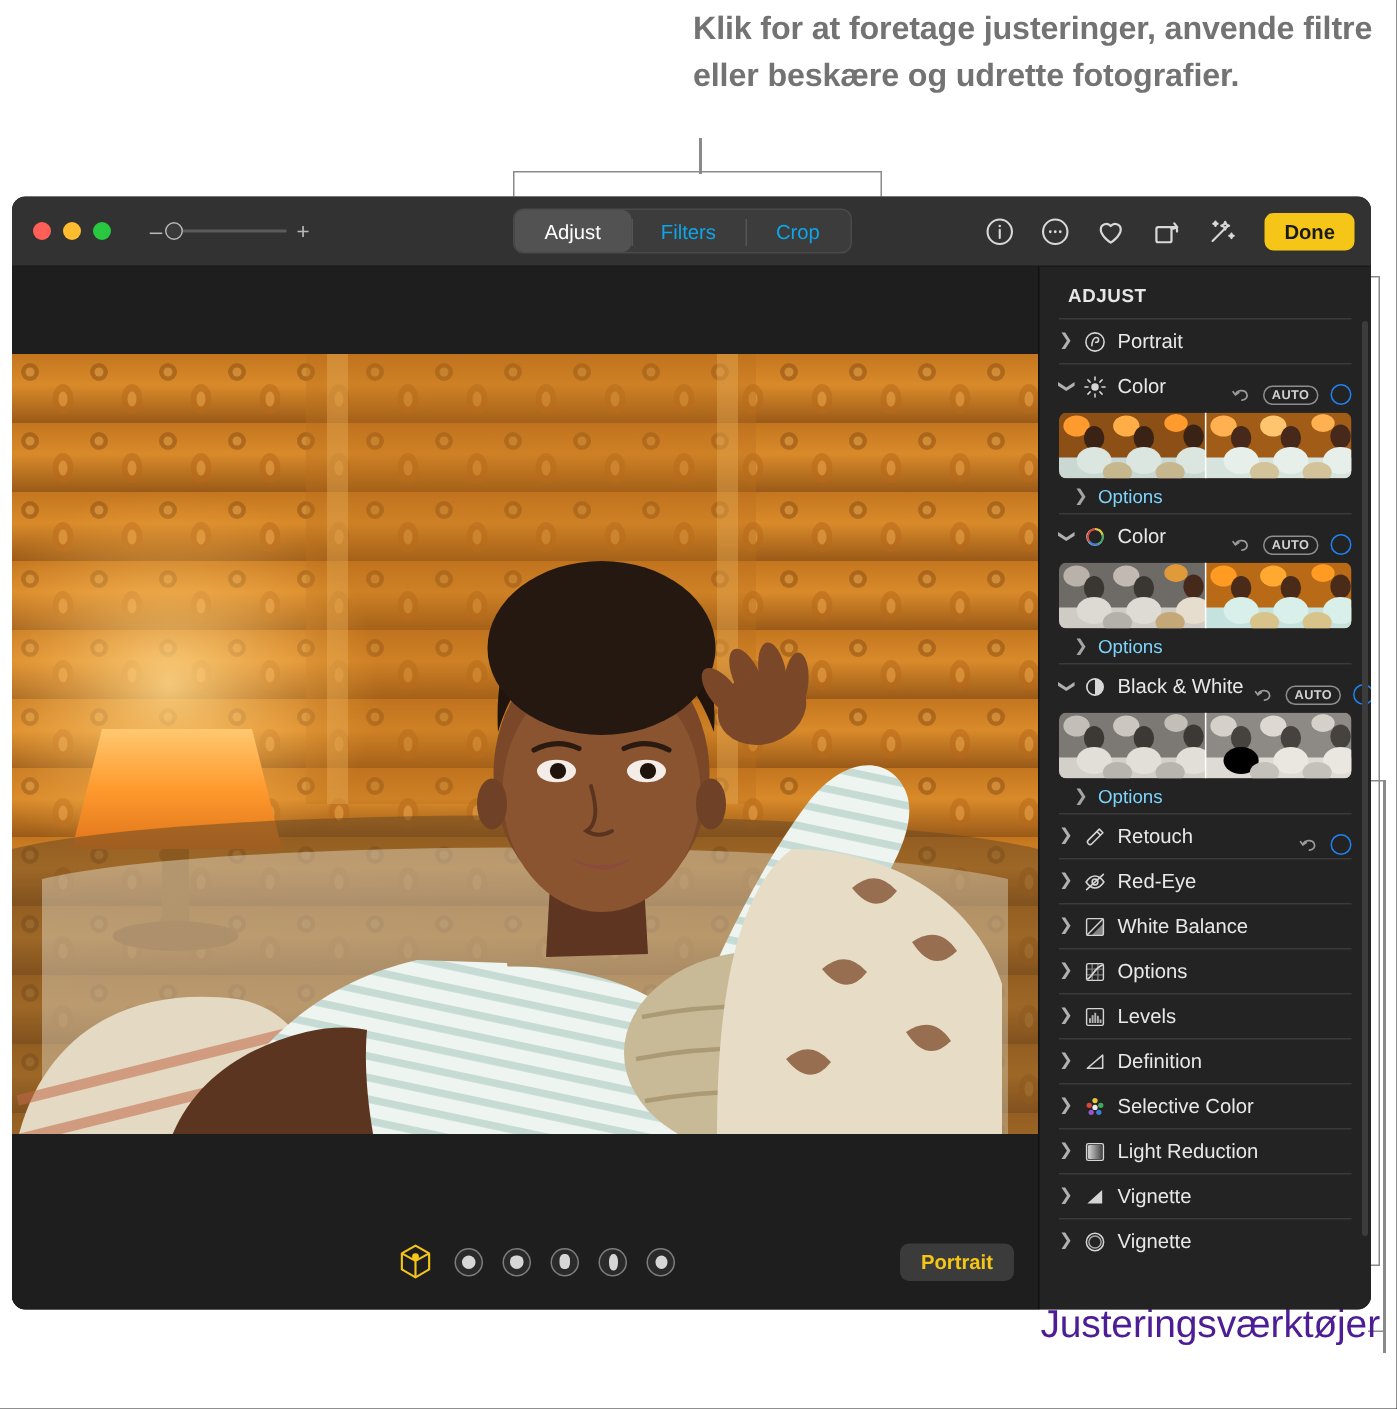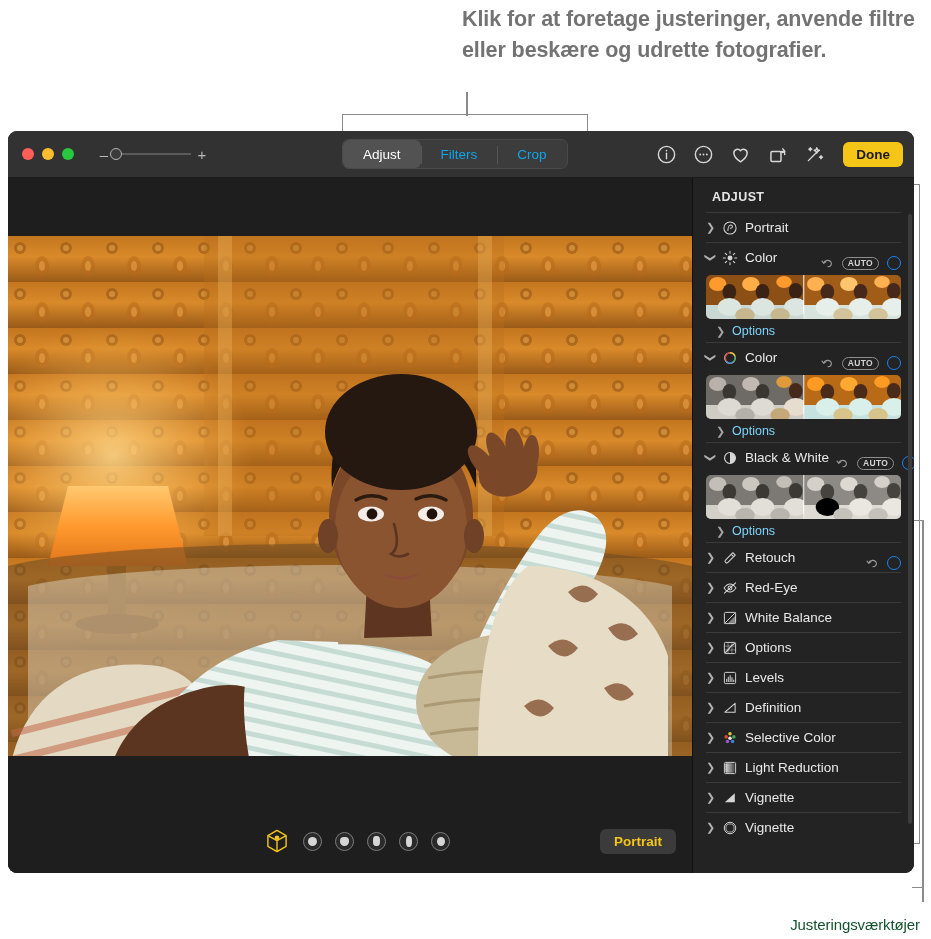--- a/index.html
+++ b/index.html
@@ -17,25 +17,25 @@
     left: 462px; top: 4px;
     width: 460px;
     font-size: 21.5px;
     line-height: 31px;
     color: #737373;
     letter-spacing: -0.1px;
     font-weight: bold;
   }
   .callout-bottom {
     position: absolute;
-    left: 500px; top: 916px;
+    left: 500px; top: 867px;
     width: 420px;
     text-align: right;
-    font-size: 15px;
-    color: #14532d;
+    font-size: 26px;
+    color: #4c1d95;
     letter-spacing: -0.1px;
   }
   
   .bracket-top {
     position: absolute;
     left: 342px; top: 114px;
     width: 246px; height: 17px;
     border: 1.6px solid #8a8a8a;
     border-bottom: none;
   }

